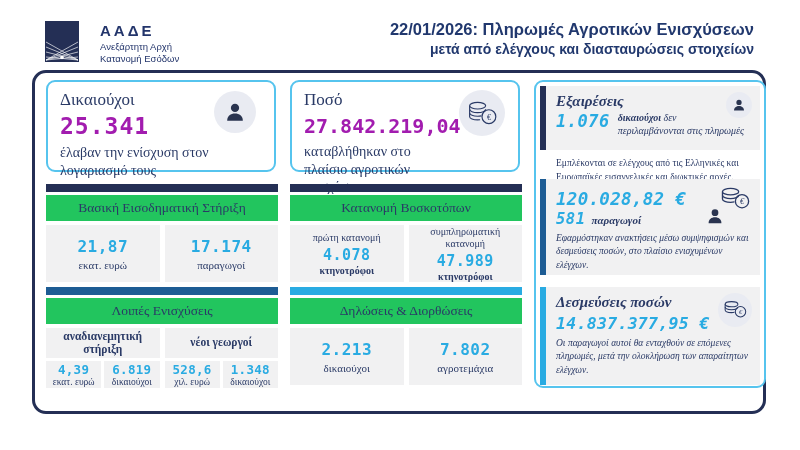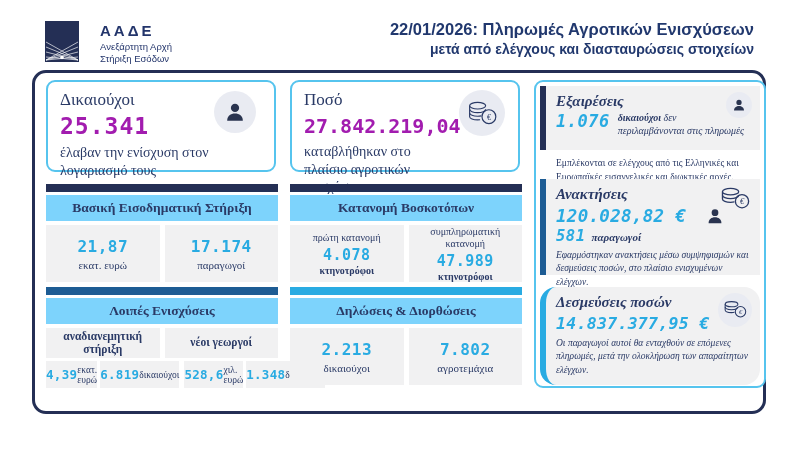--- a/index.html
+++ b/index.html
@@ -34,50 +34,50 @@
   #card-beneficiaries .icon-circle{right:18px;top:9px;width:42px;height:42px;}
   #card-amount .icon-circle{right:13px;top:8px;width:46px;height:46px;}
   
   .section{position:absolute;width:232px;}
   #sec-basic{left:11px;top:111px;}
   #sec-pasture{left:255px;top:111px;}
   #sec-other{left:11px;top:214px;}
   #sec-decl{left:255px;top:214px;}
   .bar{height:8px;width:100%;}
   .bar-navy{background:#242F55;} .bar-mid{background:#1D5C94;} .bar-cyan{background:#29ABE2;}
-  .sec-header{margin-top:3px;background:#7dd3fc;height:26px;display:flex;align-items:center;
-        justify-content:center;font-weight:bold;font-size:13.5px;color:#2A3A66;}
+  .sec-header{margin-top:3px;background:#22c55e;height:26px;display:flex;align-items:center;
+        justify-content:center;font-weight:normal;font-size:13.5px;color:#2A3A66;}
   .stat-row{margin-top:4px;display:flex;gap:5px;}
   .stat-box{background:#F1F1F2;flex:1;display:flex;flex-direction:column;align-items:center;
         justify-content:center;text-align:center;}
   .stat-box.tall{height:57px;}
   .stat-num{font-family:"DejaVu Sans Mono",monospace;font-weight:bold;color:#29ABE2;
         font-size:16px;letter-spacing:.5px;}
   .stat-label{font-size:11px;color:#2A3A66;margin-top:3px;}
   .pasture-label{font-size:10px;color:#2A3A66;width:92px;line-height:1.2;}
   .pasture-num{font-family:"DejaVu Sans Mono",monospace;font-weight:bold;color:#29ABE2;
         font-size:15px;letter-spacing:.5px;margin-top:2px;}
   .pasture-unit{font-size:10px;font-weight:bold;color:#2A3A66;margin-top:1px;}
   .sub-head{background:#F1F1F2;flex:1;height:30px;display:flex;align-items:center;
         justify-content:center;font-weight:bold;font-size:11.5px;line-height:1.15;
         text-align:center;color:#2A3A66;}
   .mini-pair{flex:1;display:flex;gap:3px;}
-  .mini-cell{background:#F1F1F2;flex:1;height:27px;display:flex;flex-direction:row;
+  .mini-cell{background:#F1F1F2;flex:1;height:27px;display:flex;flex-direction:column;
         align-items:center;justify-content:center;}
   .mini-num{font-family:"DejaVu Sans Mono",monospace;font-weight:bold;color:#29ABE2;
         font-size:12.5px;letter-spacing:.3px;}
   .mini-label{font-size:9.5px;color:#2A3A66;}
   
   #col3-card{position:absolute;left:499px;top:7px;width:232px;height:308px;background:#fff;
         border:2px solid #56C4EE;border-radius:9px;box-sizing:border-box;}
   .c3-box{position:absolute;left:4px;right:4px;background:#F1F1F2;box-sizing:border-box;
         padding:7px 9px 5px 10px;font-style:italic;}
   #box-exclusions{top:4px;height:64px;border-left:6px solid #242F55;}
   #box-recoveries{top:97px;height:96px;border-left:6px solid #1D5C94;}
-  #box-holds{top:205px;height:98px;border-left:6px solid #29ABE2;border-radius:16px;}
+  #box-holds{top:205px;height:98px;border-left:6px solid #29ABE2;}
   .c3-title{font-size:15px;font-weight:bold;color:#2A3A66;}
   .c3-value{font-family:"DejaVu Sans Mono",monospace;font-weight:bold;color:#29ABE2;
         font-size:17.5px;letter-spacing:.3px;margin-top:3px;}
   .excl-row{display:flex;gap:8px;align-items:flex-start;margin-top:1px;}
   .excl-num{font-family:"DejaVu Sans Mono",monospace;font-weight:bold;color:#29ABE2;
         font-size:17px;letter-spacing:.5px;}
   .excl-text{font-size:10px;line-height:1.3;color:#2A3A66;width:128px;}
   .sub-row{display:flex;gap:6px;align-items:baseline;margin-top:1px;}
   .sub-num{font-family:"DejaVu Sans Mono",monospace;font-weight:bold;color:#29ABE2;
         font-size:15.5px;letter-spacing:.5px;}
@@ -108,21 +108,21 @@
           <line x1="33" y1="39" x2="1" y2="26"></line>
         <line x1="33" y1="39" x2="1" y2="31"></line>
           <line x1="33" y1="39" x2="1" y2="36"></line>
       </g>
       <circle cx="17" cy="36.5" r="1.8" fill="#ffffff"></circle>
     </svg>
   </div>
   <div class="logo-acronym">ΑΑΔΕ</div>
   <div class="logo-org">
     <div>Ανεξάρτητη Αρχή</div>
-    <div>Στήριξη Εσόδων</div>
+    <div>Κατανομή Εσόδων</div>
   </div>
   <div class="main-title">
     <div class="l1">22/01/2026: Πληρωμές Αγροτικών Ενισχύσεων</div>
     <div class="l2">μετά από ελέγχους και διασταυρώσεις στοιχείων</div>
   </div>
 
   <div class="frame">
    <div class="frame-inner">
 
     <div class="card" id="card-beneficiaries">
@@ -244,21 +244,20 @@
           </div>
         </div>
         <div class="excl-row">
           <span class="excl-num">1.076</span>
           <span class="excl-text"><b>δικαιούχοι</b><span> δεν περιλαμβάνονται στις πληρωμές</span></span>
         </div>
       </div>
       <div id="excl-caption">Εμπλέκονται σε ελέγχους από τις Ελληνικές και Ευρωπαϊκές εισαγγελικές και διωκτικές αρχές.</div>
 
       <div class="c3-box" id="box-recoveries">
-        <div class="c3-title">Ανακτήσεις</div>
         <div class="c3-icons" style="width:46px;height:40px;">
           <svg width="34" height="28" viewBox="0 0 44 38" fill="none" stroke="#2A3A66" stroke-width="1.8" style="position:absolute;right:0;top:0;">
             <ellipse cx="16" cy="9" rx="11" ry="4.5"></ellipse>
             <path d="M5 9v5c0 2.5 4.9 4.5 11 4.5s11-2 11-4.5"></path>
             <path d="M5 14v5c0 2.5 4.9 4.5 11 4.5 1.9 0 3.7-.2 5.2-.5"></path>
             <circle cx="31.5" cy="22" r="9"></circle>
             <text x="31.5" y="26" font-size="11" text-anchor="middle" fill="#2A3A66" stroke="none" font-family="'Liberation Serif',serif">€</text>
           </svg>
           <svg width="18" height="18" viewBox="0 0 24 24" style="position:absolute;left:0;bottom:0;">
             <circle cx="12" cy="7.5" r="4.5" fill="#2A3450"></circle>

